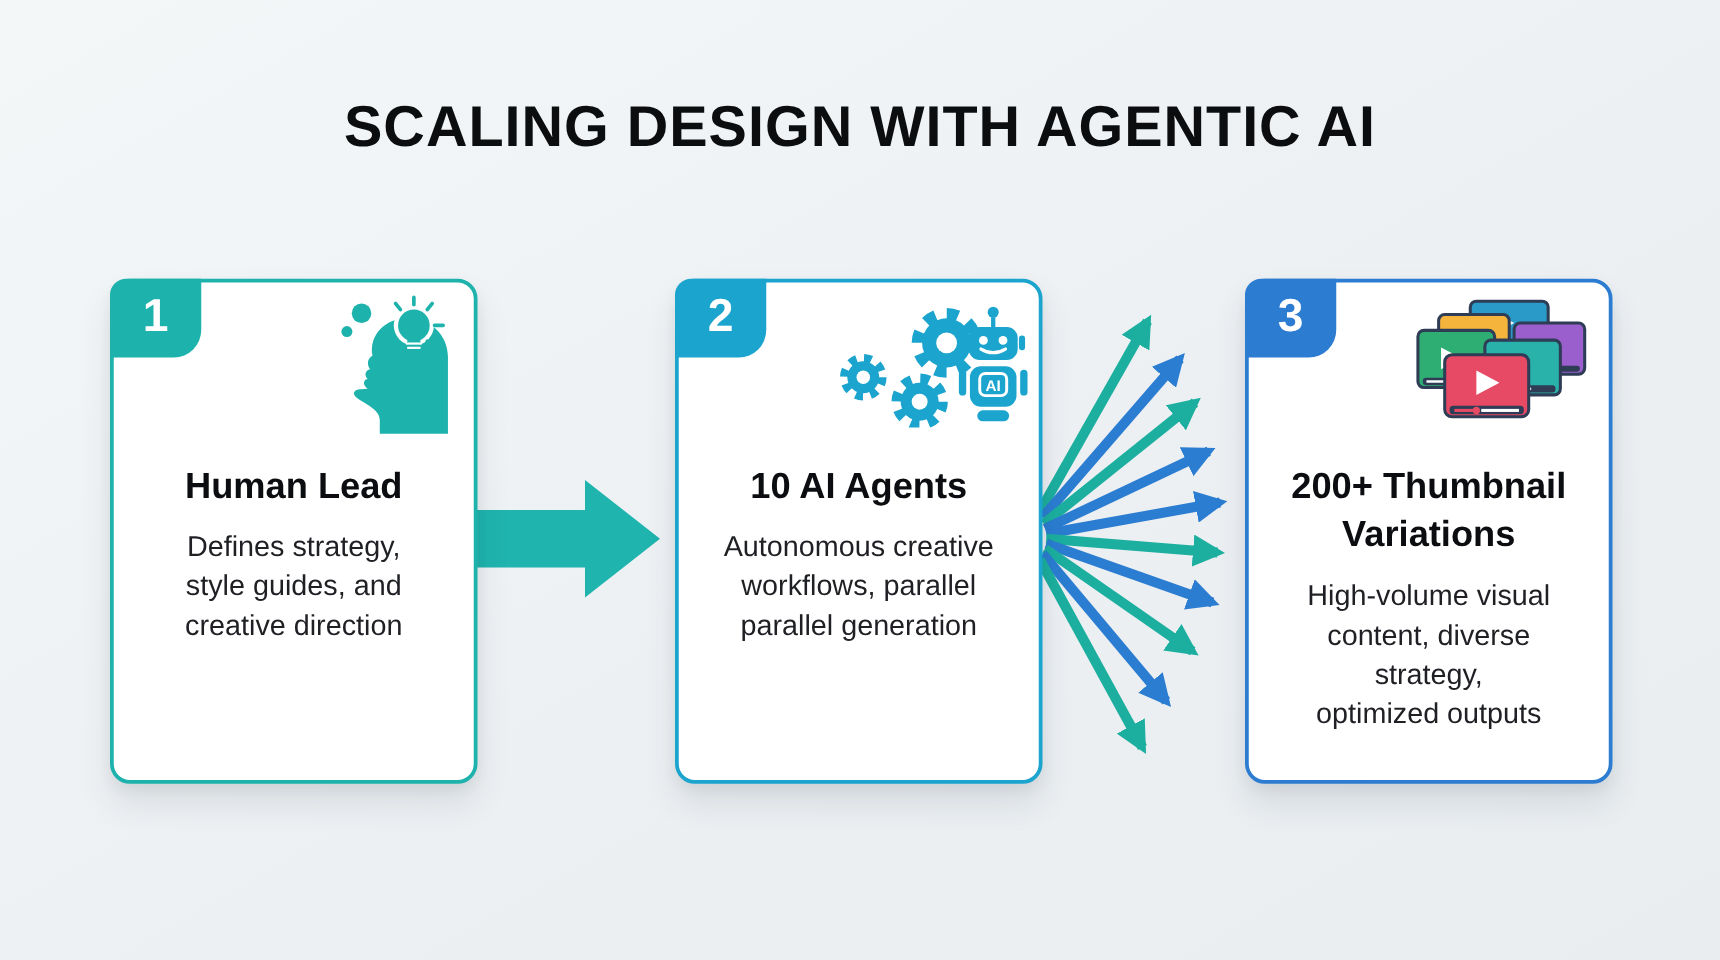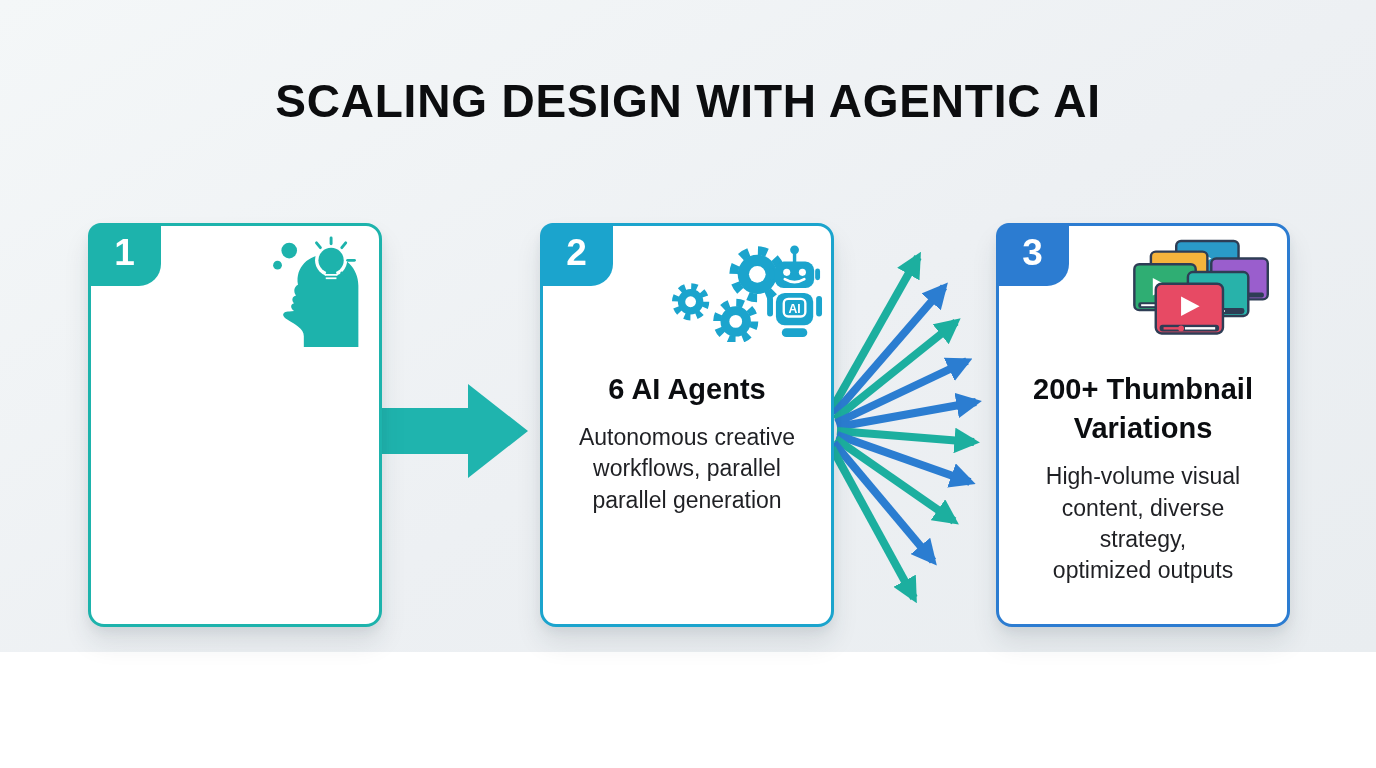--- a/index.html
+++ b/index.html
@@ -2,21 +2,21 @@
 <html style="--teal: #1db3ac; --cyan: #1ba4cd; --blue: #2c7cd1; --arrow_teal: #1fb4ae; --fan_teal: #1caf9f; --fan_blue: #2b7dd1; --title: #0c0d0f; --text: #1f2024; --card_bg: #ffffff; --page_bg: #eef1f4; --thumb_blue: #2a9ac8; --thumb_yellow: #f5b43c; --thumb_purple: #9a5ecd; --thumb_green: #2fae73; --thumb_teal: #28b2aa; --thumb_pink: #e74a64; --thumb_border: #2e3d55;"><head>
 <meta charset="utf-8">
 <style>
   * { margin: 0; padding: 0; box-sizing: border-box; }
   html, body { width: 1376px; height: 768px; overflow: hidden; }
   body { font-family: "Liberation Sans", sans-serif; }
 
   .canvas {
     position: relative;
     width: 1376px;
-    height: 652px;
+    height: 768px;
     background: linear-gradient(150deg, #f4f7f8 0%, #edf0f3 55%, #e9edf0 100%);
   }
 
   .title {
     position: absolute;
     top: 74px;
     left: 0;
     width: 100%;
     text-align: center;
     font-size: 46px;
@@ -133,20 +133,26 @@
         <rect class="ic-white" x="57.5" y="42.5" width="11" height="1.8"></rect>
 
         <g class="st-teal" stroke-width="3" stroke-linecap="round" fill="none">
           <line x1="63" y1="2" x2="63" y2="8"></line>
           <line x1="48" y1="7" x2="52" y2="12"></line>
           <line x1="78" y1="7" x2="74" y2="12"></line>
           <line x1="87" y1="25" x2="80" y2="25"></line>
           <line x1="78" y1="43" x2="74" y2="38"></line>
         </g>
       </svg>
+    </div>
+    <div class="card-body">
+      <h2 class="card-title">Human Lead</h2>
+      <p class="card-desc">Defines strategy,
+style guides, and
+creative direction</p>
     </div>
   </article>
 
   <article class="card" id="card-2" style="--accent: #1ba4cd;">
     <div class="badge">2</div>
     <div class="icon-wrap">
       <svg width="152" height="104" viewBox="0 0 155 104">
 
         <circle class="st-cyan" cx="88" cy="36" r="24" fill="none" stroke-width="9" stroke-dasharray="9.42 9.42"></circle>
         <circle class="ic-cyan" cx="88" cy="36" r="20"></circle>
@@ -170,21 +176,21 @@
         <path d="M116,41 Q126,47 136,41" stroke="#ffffff" stroke-width="2.6" fill="none" stroke-linecap="round"></path>
         <rect class="ic-cyan" x="98" y="58" width="6" height="21" rx="3"></rect>
         <rect class="ic-cyan" x="148" y="58" width="6" height="21" rx="3"></rect>
         <rect class="ic-cyan" x="107" y="55" width="38" height="33" rx="9"></rect>
         <rect x="115" y="61" width="22" height="18" rx="4.5" fill="none" stroke="#ffffff" stroke-width="2.4"></rect>
         <text x="126" y="75" text-anchor="middle" font-size="12.5" font-weight="bold" fill="#ffffff">AI</text>
         <rect class="ic-cyan" x="113" y="91" width="26" height="9" rx="4.5"></rect>
       </svg>
     </div>
     <div class="card-body">
-      <h2 class="card-title">6 AI Agents</h2>
+      <h2 class="card-title">10 AI Agents</h2>
       <p class="card-desc">Autonomous creative
 workflows, parallel
 parallel generation</p>
     </div>
   </article>
 
   <article class="card" id="card-3" style="--accent: #2c7cd1;">
     <div class="badge">3</div>
     <div class="icon-wrap">
       <svg width="152" height="112" viewBox="0 0 155 115">

